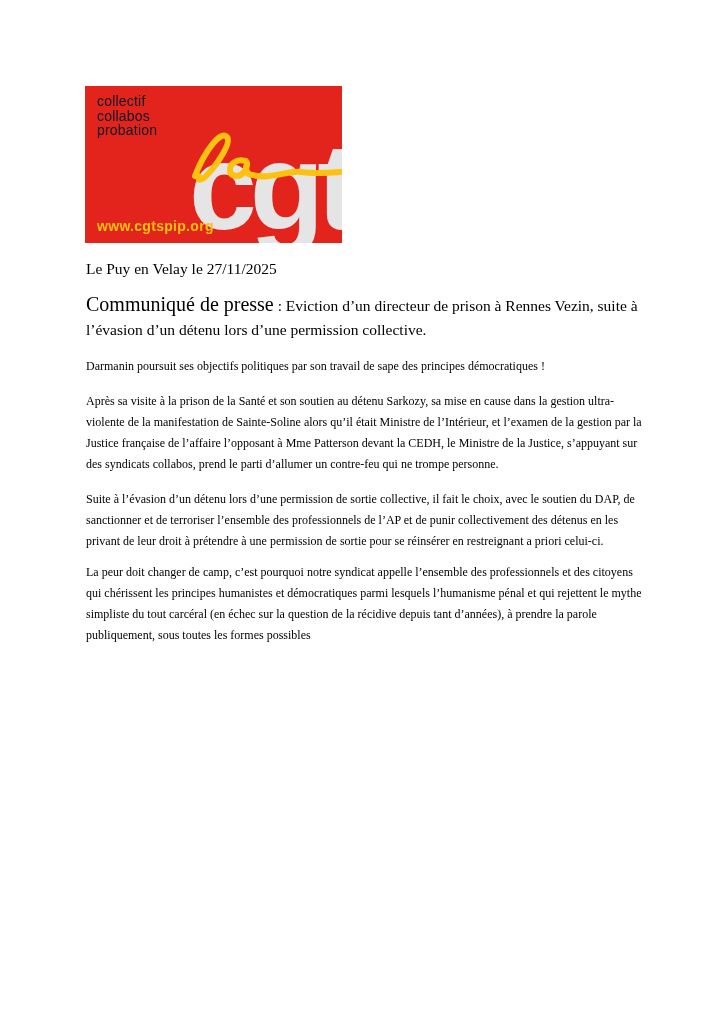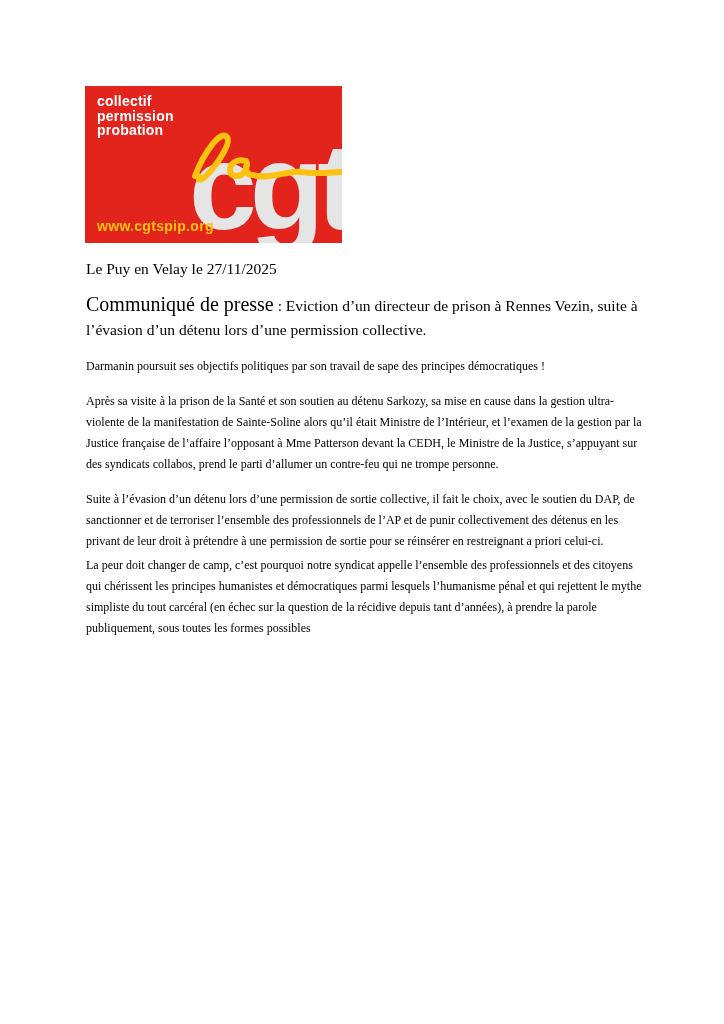--- a/index.html
+++ b/index.html
@@ -14,21 +14,21 @@
   
   .logo{
     position:absolute;left:85px;top:86px;
     width:257px;height:157px;
     background:#e3241c;
     overflow:hidden;
     font-family:"Liberation Sans", sans-serif;
   }
   .logo .org{
     position:absolute;left:12px;top:8px;
-    color:#ffffff;font-weight:bold;
+    color:#0f172a;font-weight:normal;
     font-size:14px;line-height:14.5px;
     letter-spacing:.2px;
   }
   .logo .brand{
     position:absolute;left:104px;top:40px;
     color:#e5e5e5;font-weight:bold;
     font-size:122px;line-height:122px;
     letter-spacing:-7px;
     white-space:nowrap;
   }
@@ -56,31 +56,31 @@
   .doc-title{
     margin-top:14px;
     line-height:23px;
   }
   .title-lead{font-size:20px;}
   .title-rest{font-size:15.5px;}
   .textcol p{
     margin:14px 0 0 0;
     font-size:12px;line-height:21px;
   }
-  .textcol p.no-gap{margin-top:3px;}
+  .textcol p.no-gap{margin-top:10px;}
 </style>
 </head>
 <body>
 
 <div class="page">
 
   <div class="logo">
     <div class="org">
       <div>collectif</div>
-      <div>permission</div>
+      <div>collabos</div>
       <div>probation</div>
     </div>
     <div class="brand">cgt</div>
     <svg class="script" viewBox="0 0 157 58" xmlns="http://www.w3.org/2000/svg" aria-hidden="true">
       <g fill="none" stroke="#fdc110" stroke-width="6" stroke-linecap="round">
         <path d="M 10,48 C 20,22 36,2 42,9 C 47,15 31,38 21,48 C 16,53 12,53 14,48"></path>
         <path d="M 60,33 C 51,30 44,37 45,43 C 46,49 55,50 59,44 C 62,40 63,35 61,33"></path>
         <path d="M 61,39 C 61,44 63,47 68,47 C 84,52 104,42 116,44 C 129,46 143,45 155,44"></path>
       </g>
     </svg>

